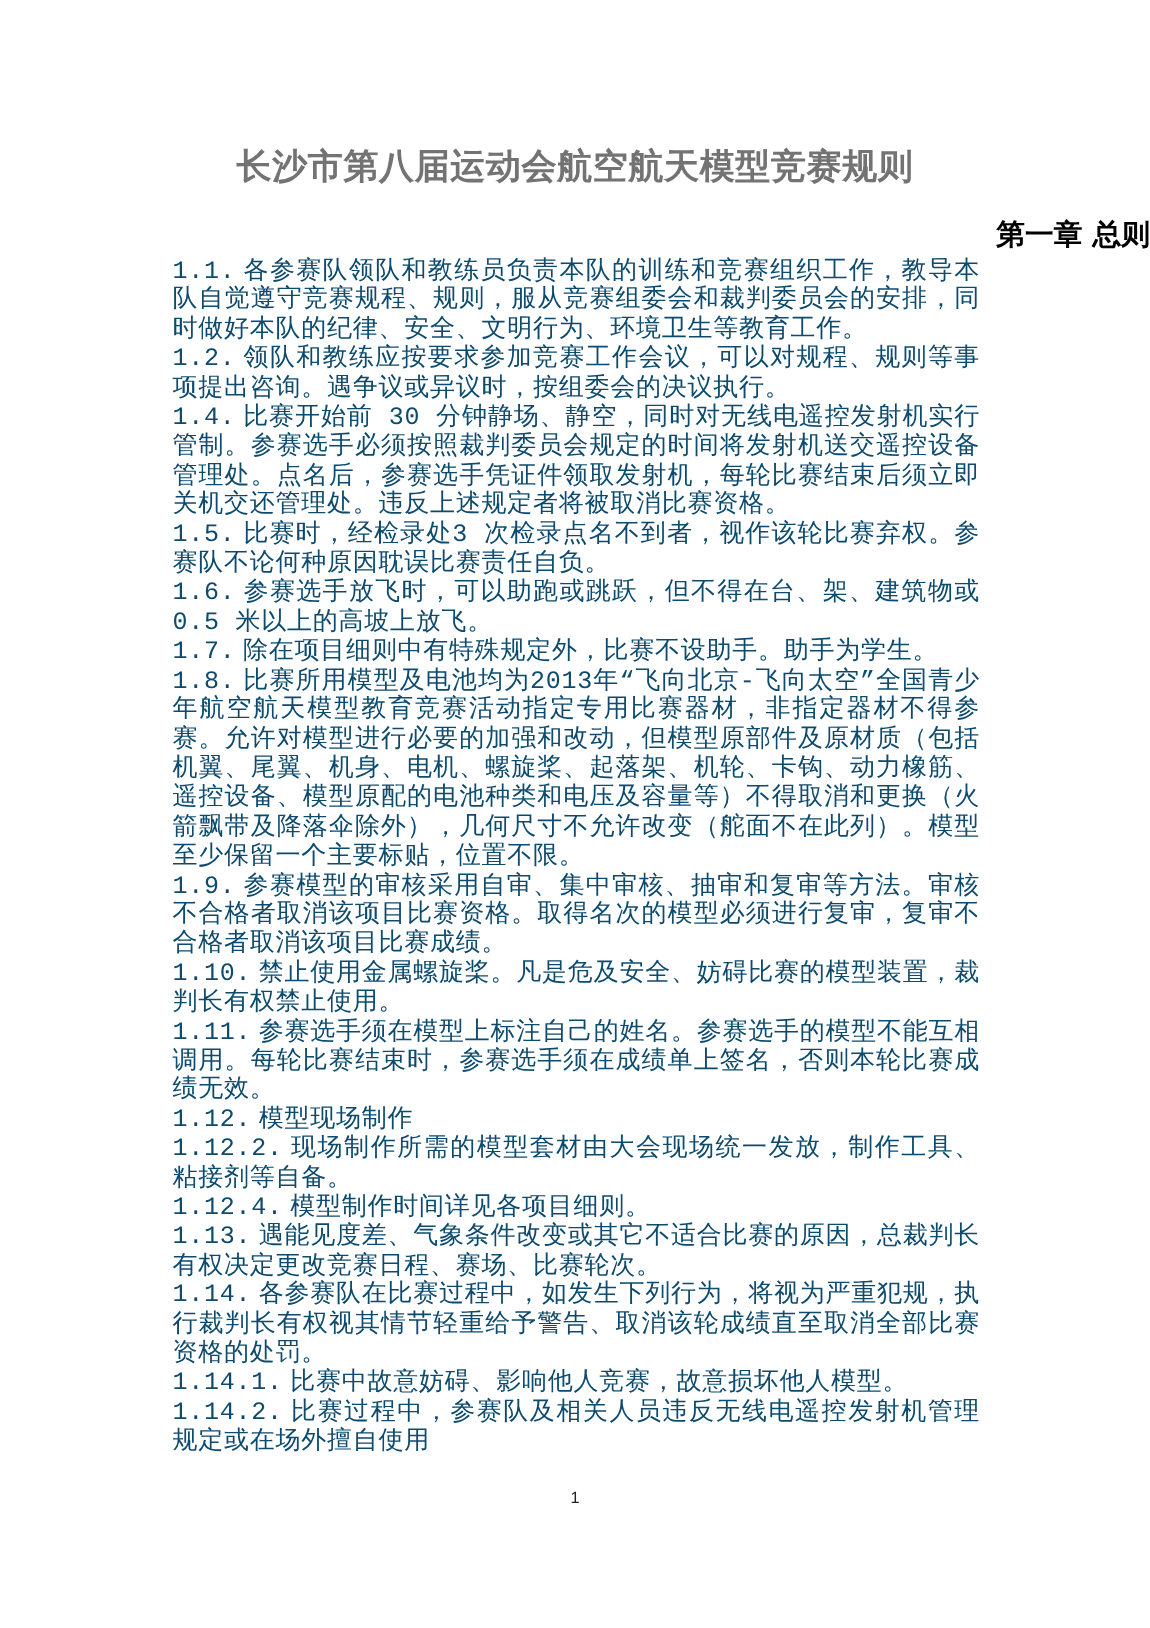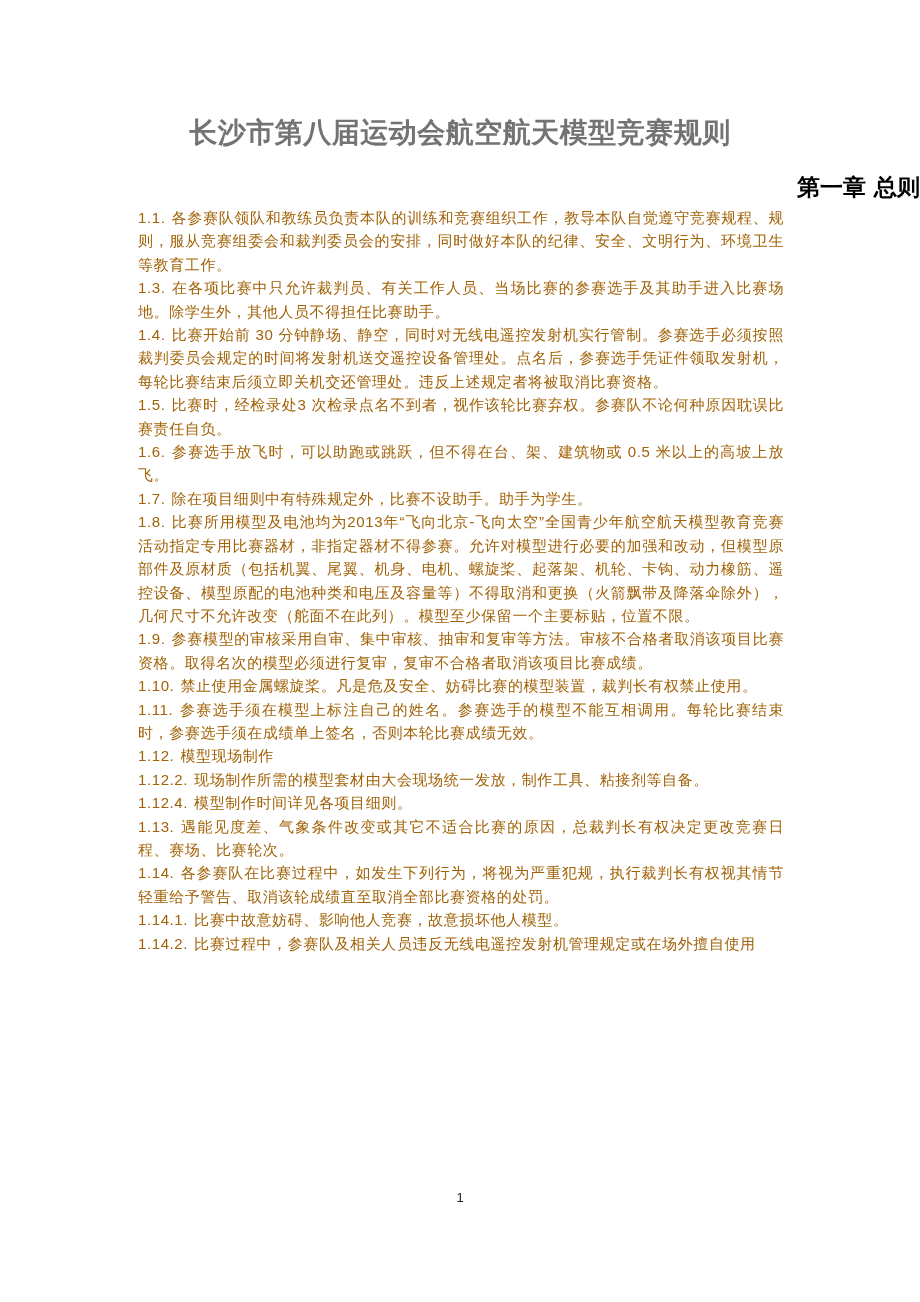--- a/index.html
+++ b/index.html
@@ -8,40 +8,40 @@
   .title {
     position:absolute; left:0; width:920px; top:114px; text-align:center;
     font-family:"DejaVu Sans", sans-serif; font-weight:bold; font-size:28px; letter-spacing:0.5px; color:#737373;
   }
   .chapter {
     position:absolute; left:0; width:920px; top:172px; text-align:right;
     font-family:"DejaVu Sans", sans-serif; font-weight:bold; font-size:23px; color:#000;
   }
   .body {
     position:absolute; left:138px; top:206px; width:646px;
-    font-family:Liberation Sans, sans-serif; font-size:15px; line-height:23.4px; color:#a16207;
+    font-family:Liberation Mono, monospace; font-size:20px; line-height:23.4px; color:#0c4a6e;
     letter-spacing:0.6px; text-align:justify;
   }
   .para { margin:0; padding:0; }
   .para .num { margin-right:6px; }
   .pageno {
     position:absolute; left:0; width:920px; top:1190px; text-align:center;
     font-family:"Liberation Sans", sans-serif; font-size:13px; color:#222;
   }
 </style>
 </head>
 <body>
 
 <div class="page">
   <div class="title">长沙市第八届运动会航空航天模型竞赛规则</div>
   <div class="chapter">第一章  总则</div>
 
   <div class="body">
     <p class="para"><span class="num">1.1.</span><span>各参赛队领队和教练员负责本队的训练和竞赛组织工作，教导本队自觉遵守竞赛规程、规则，服从竞赛组委会和裁判委员会的安排，同时做好本队的纪律、安全、文明行为、环境卫生等教育工作。</span></p>
-    <p class="para"><span class="num">1.3.</span><span>在各项比赛中只允许裁判员、有关工作人员、当场比赛的参赛选手及其助手进入比赛场地。除学生外，其他人员不得担任比赛助手。</span></p>
+    <p class="para"><span class="num">1.2.</span><span>领队和教练应按要求参加竞赛工作会议，可以对规程、规则等事项提出咨询。遇争议或异议时，按组委会的决议执行。</span></p>
     <p class="para"><span class="num">1.4.</span><span>比赛开始前 30 分钟静场、静空，同时对无线电遥控发射机实行管制。参赛选手必须按照裁判委员会规定的时间将发射机送交遥控设备管理处。点名后，参赛选手凭证件领取发射机，每轮比赛结束后须立即关机交还管理处。违反上述规定者将被取消比赛资格。</span></p>
     <p class="para"><span class="num">1.5.</span><span>比赛时，经检录处3 次检录点名不到者，视作该轮比赛弃权。参赛队不论何种原因耽误比赛责任自负。</span></p>
     <p class="para"><span class="num">1.6.</span><span>参赛选手放飞时，可以助跑或跳跃，但不得在台、架、建筑物或 0.5 米以上的高坡上放飞。</span></p>
     <p class="para"><span class="num">1.7.</span><span>除在项目细则中有特殊规定外，比赛不设助手。助手为学生。</span></p>
     <p class="para"><span class="num">1.8.</span><span>比赛所用模型及电池均为2013年“飞向北京-飞向太空”全国青少年航空航天模型教育竞赛活动指定专用比赛器材，非指定器材不得参赛。允许对模型进行必要的加强和改动，但模型原部件及原材质（包括机翼、尾翼、机身、电机、螺旋桨、起落架、机轮、卡钩、动力橡筋、遥控设备、模型原配的电池种类和电压及容量等）不得取消和更换（火箭飘带及降落伞除外），几何尺寸不允许改变（舵面不在此列）。模型至少保留一个主要标贴，位置不限。</span></p>
     <p class="para"><span class="num">1.9.</span><span>参赛模型的审核采用自审、集中审核、抽审和复审等方法。审核不合格者取消该项目比赛资格。取得名次的模型必须进行复审，复审不合格者取消该项目比赛成绩。</span></p>
     <p class="para"><span class="num">1.10.</span><span>禁止使用金属螺旋桨。凡是危及安全、妨碍比赛的模型装置，裁判长有权禁止使用。</span></p>
     <p class="para"><span class="num">1.11.</span><span>参赛选手须在模型上标注自己的姓名。参赛选手的模型不能互相调用。每轮比赛结束时，参赛选手须在成绩单上签名，否则本轮比赛成绩无效。</span></p>
     <p class="para"><span class="num">1.12.</span><span>模型现场制作</span></p>
     <p class="para"><span class="num">1.12.2.</span><span>现场制作所需的模型套材由大会现场统一发放，制作工具、粘接剂等自备。</span></p>

